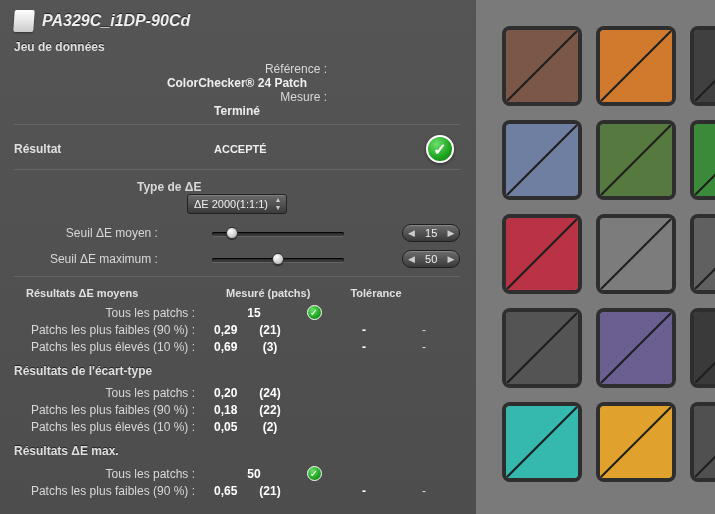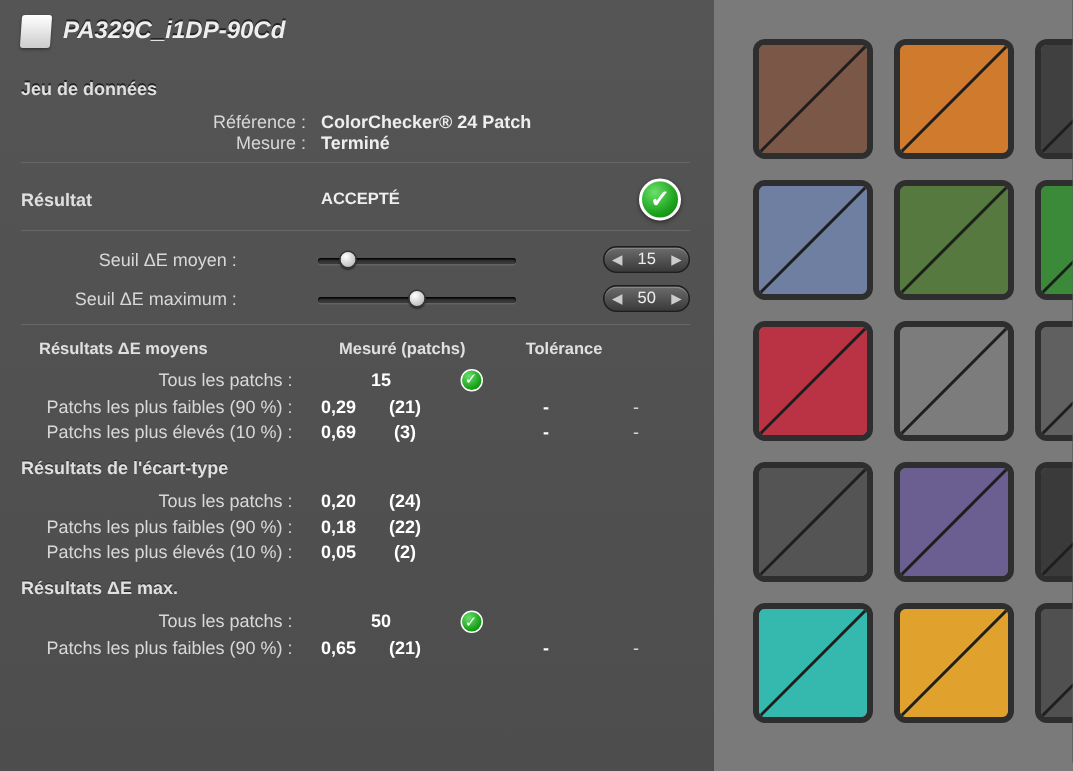--- a/index.html
+++ b/index.html
@@ -1,28 +1,28 @@
 <!DOCTYPE html>
 <html><head>
 <meta charset="utf-8">
 <style>
   * { box-sizing: border-box; margin: 0; padding: 0; }
   html, body { width: 715px; height: 514px; overflow: hidden; font-family: "Helvetica Neue", Arial, sans-serif; font-size: 12px; color: #ddd; background: #4a4a4a; }
   .root { display: flex; width: 100%; height: 100%; }
   .left { width: 476px; background: linear-gradient(#555,#4d4d4d); padding: 10px 16px 8px 14px; }
   .right { flex: 1; background: #7a7a7a; padding: 30px 0 0 30px; position: relative; }
 
-  .title-row { display: flex; align-items: center; gap: 8px; margin-bottom: 20px; }
+  .title-row { display: flex; align-items: center; gap: 8px; margin-bottom: 8px; }
   .title { font-size: 16px; font-weight: bold; font-style: italic; color: #eee; text-shadow: 0 -1px 0 #222; }
   .doc-icon { width: 20px; height: 22px; background: linear-gradient(#fff,#ccc); border-radius: 2px; position: relative; transform: skewX(-4deg); box-shadow: 0 1px 2px rgba(0,0,0,0.4); }
 
   .sec-head { font-weight: bold; font-size: 12px; color: #e0e0e0; margin: 4px 0 8px 0; text-shadow: 0 -1px 0 #222; }
   .hr { height: 1px; background: #333; border-bottom: 1px solid #666; margin: 6px 0 10px 0; }
 
-  .kv { display: flex; align-items: center; margin: 0 0; }
+  .kv { display: flex; align-items: center; margin: 0 0; flex-direction: column; }
   .kv .k { width: 200px; text-align: right; padding-right: 10px; color: #d8d8d8; font-size: 12px; }
   .kv .v { font-size: 12px; color: #eee; }
   .kv .v.bold { font-weight: bold; }
 
   .result-row { display: flex; align-items: center; margin: 2px 0 6px 0; }
   .result-row .k { width: 200px; font-weight: bold; color: #e0e0e0; font-size: 12px; }
   .result-row .status { font-weight: bold; font-size: 11px; color: #eee; flex: 1; }
   .check-big {
     width: 28px; height: 28px; border-radius: 50%;
     background: radial-gradient(circle at 35% 30%, #6be06b, #1ea41e 60%, #0b7a0b);
@@ -103,20 +103,27 @@
     <div class="hr"></div>
 
     <div class="result-row">
       <div class="k">Résultat</div>
       <div class="status">ACCEPTÉ</div>
       <div class="check-big">✓</div>
     </div>
 
     <div class="hr"></div>
 
+    <div class="kv" style="margin-bottom:10px;">
+      <div class="k" style="text-align:left; width:200px; font-weight:bold;">Type de ΔE</div>
+      <div class="select">
+        <span>ΔE 2000(1:1:1)</span>
+        <span class="arrows">▴<br>▾</span>
+      </div>
+    </div>
 
     <div class="slider-row">
       <div class="label">Seuil ΔE moyen :</div>
       <div class="slider">
         <div class="track"></div>
         <div class="thumb" id="thumb-avg" style="left: 15%;"></div>
       </div>
       <div class="pill">
         <span class="arr l">◀</span>
         <span class="t">15</span>

